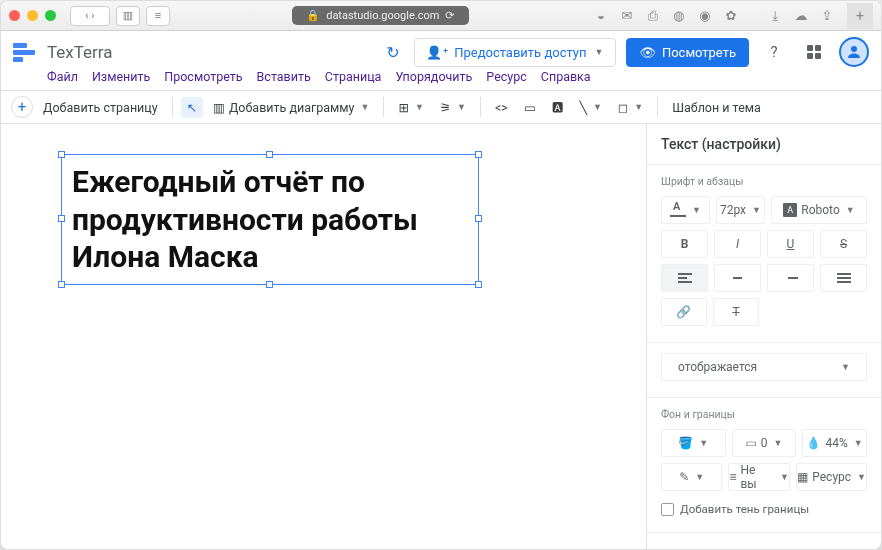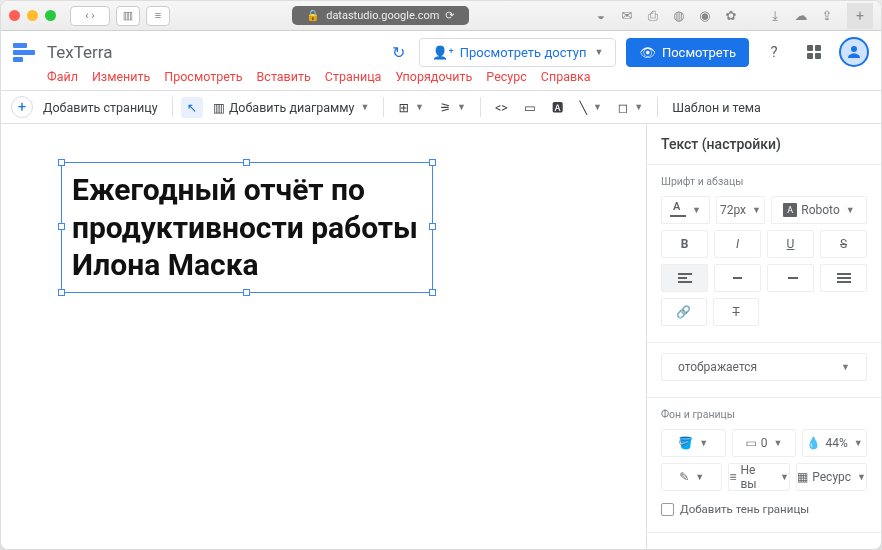--- a/index.html
+++ b/index.html
@@ -23,33 +23,33 @@
 .spacer{flex:1}
 .sharebtn,.viewbtn{display:flex;align-items:center;gap:6px;font-size:13px;padding:6px 12px;border-radius:4px;border:1px solid #dadce0;color:#1a73e8;background:#fff}
 .viewbtn{background:#1a73e8;color:#fff;border-color:#1a73e8}
 .undo{color:#1a73e8;font-size:16px;padding:4px}
 .iconbtn{width:30px;height:30px;border-radius:50%;display:flex;align-items:center;justify-content:center;color:#5f6368;font-size:15px}
 .avatar{width:30px;height:30px;border-radius:50%;background:#cfe2ff;border:2px solid #1a73e8;display:flex;align-items:center;justify-content:center}
 .avatar svg{width:18px;height:18px;fill:#1a73e8}
 .grid4{display:grid;grid-template-columns:1fr 1fr;gap:2px;width:14px;height:14px}
 .grid4 span{background:#5f6368;border-radius:1px}
 
-.menubar{display:flex;gap:14px;padding:0 12px 6px 46px;font-size:12.5px;color:#ef4444}
+.menubar{display:flex;gap:14px;padding:0 12px 6px 46px;font-size:12.5px;color:#4c1d95}
 .menubar span{cursor:default}
 
 .toolbar{display:flex;align-items:center;gap:4px;padding:5px 10px;border-top:1px solid #e0e0e0;border-bottom:1px solid #e0e0e0;font-size:12.5px;color:#3c4043}
 .tb{display:flex;align-items:center;gap:4px;padding:3px 6px;border-radius:3px}
 .tb.sel{background:#e8f0fe;color:#1967d2}
 .sep{width:1px;height:20px;background:#e0e0e0;margin:0 4px}
 .plus{width:22px;height:22px;border-radius:50%;border:1px solid #dadce0;display:flex;align-items:center;justify-content:center;color:#1a73e8;font-size:15px}
 .dd{font-size:9px;margin-left:2px;color:#777}
 
 .main{flex:1;display:flex;overflow:hidden}
 .canvas{flex:1;background:#fff;background-image:radial-gradient(#e8e8e8 0.6px,transparent 0.6px);background-size:10px 10px;position:relative;overflow:auto}
-.textblock{position:absolute;left:60px;top:38px;width:372px;border:1.5px solid #4285f4;background:rgba(255,255,255,0.9);padding:8px 10px}
+.textblock{position:absolute;left:60px;top:30px;width:418px;border:1.5px solid #4285f4;background:rgba(255,255,255,0.9);padding:8px 10px}
 .textblock .txt{font-size:30px;font-weight:700;line-height:1.25;color:#111}
 .handle{position:absolute;width:7px;height:7px;background:#fff;border:1.5px solid #4285f4}
 .h-nw{top:-4px;left:-4px}.h-n{top:-4px;left:50%;margin-left:-4px}.h-ne{top:-4px;right:-4px}
 .h-w{top:50%;left:-4px;margin-top:-4px}.h-e{top:50%;right:-4px;margin-top:-4px}
 .h-sw{bottom:-4px;left:-4px}.h-s{bottom:-4px;left:50%;margin-left:-4px}.h-se{bottom:-4px;right:-4px}
 
 .side{width:235px;border-left:1px solid #e0e0e0;display:flex;flex-direction:column;font-size:12px;color:#3c4043;overflow-y:auto}
 .side h3{font-size:14px;font-weight:500;padding:12px 14px;border-bottom:1px solid #eee}
 .sect{padding:10px 14px;border-bottom:1px solid #eee}
 .sectlabel{font-size:10.5px;color:#80868b;margin-bottom:8px}
@@ -105,21 +105,21 @@
         <span></span>
         <span></span>
       </div>
     <div>
       <div class="appname">TexTerra</div>
     </div>
     <div class="spacer"></div>
     <div class="undo">↻</div>
     <div class="sharebtn">
       <span>👤⁺</span>
-      <span>Просмотреть доступ</span>
+      <span>Предоставить доступ</span>
       <span class="dd">▼</span>
     </div>
     <div class="viewbtn">
       <span>👁</span>
       <span>Посмотреть</span>
     </div>
     <div class="iconbtn">?</div>
     <div class="iconbtn">
         <div class="grid4">
           <span></span>

